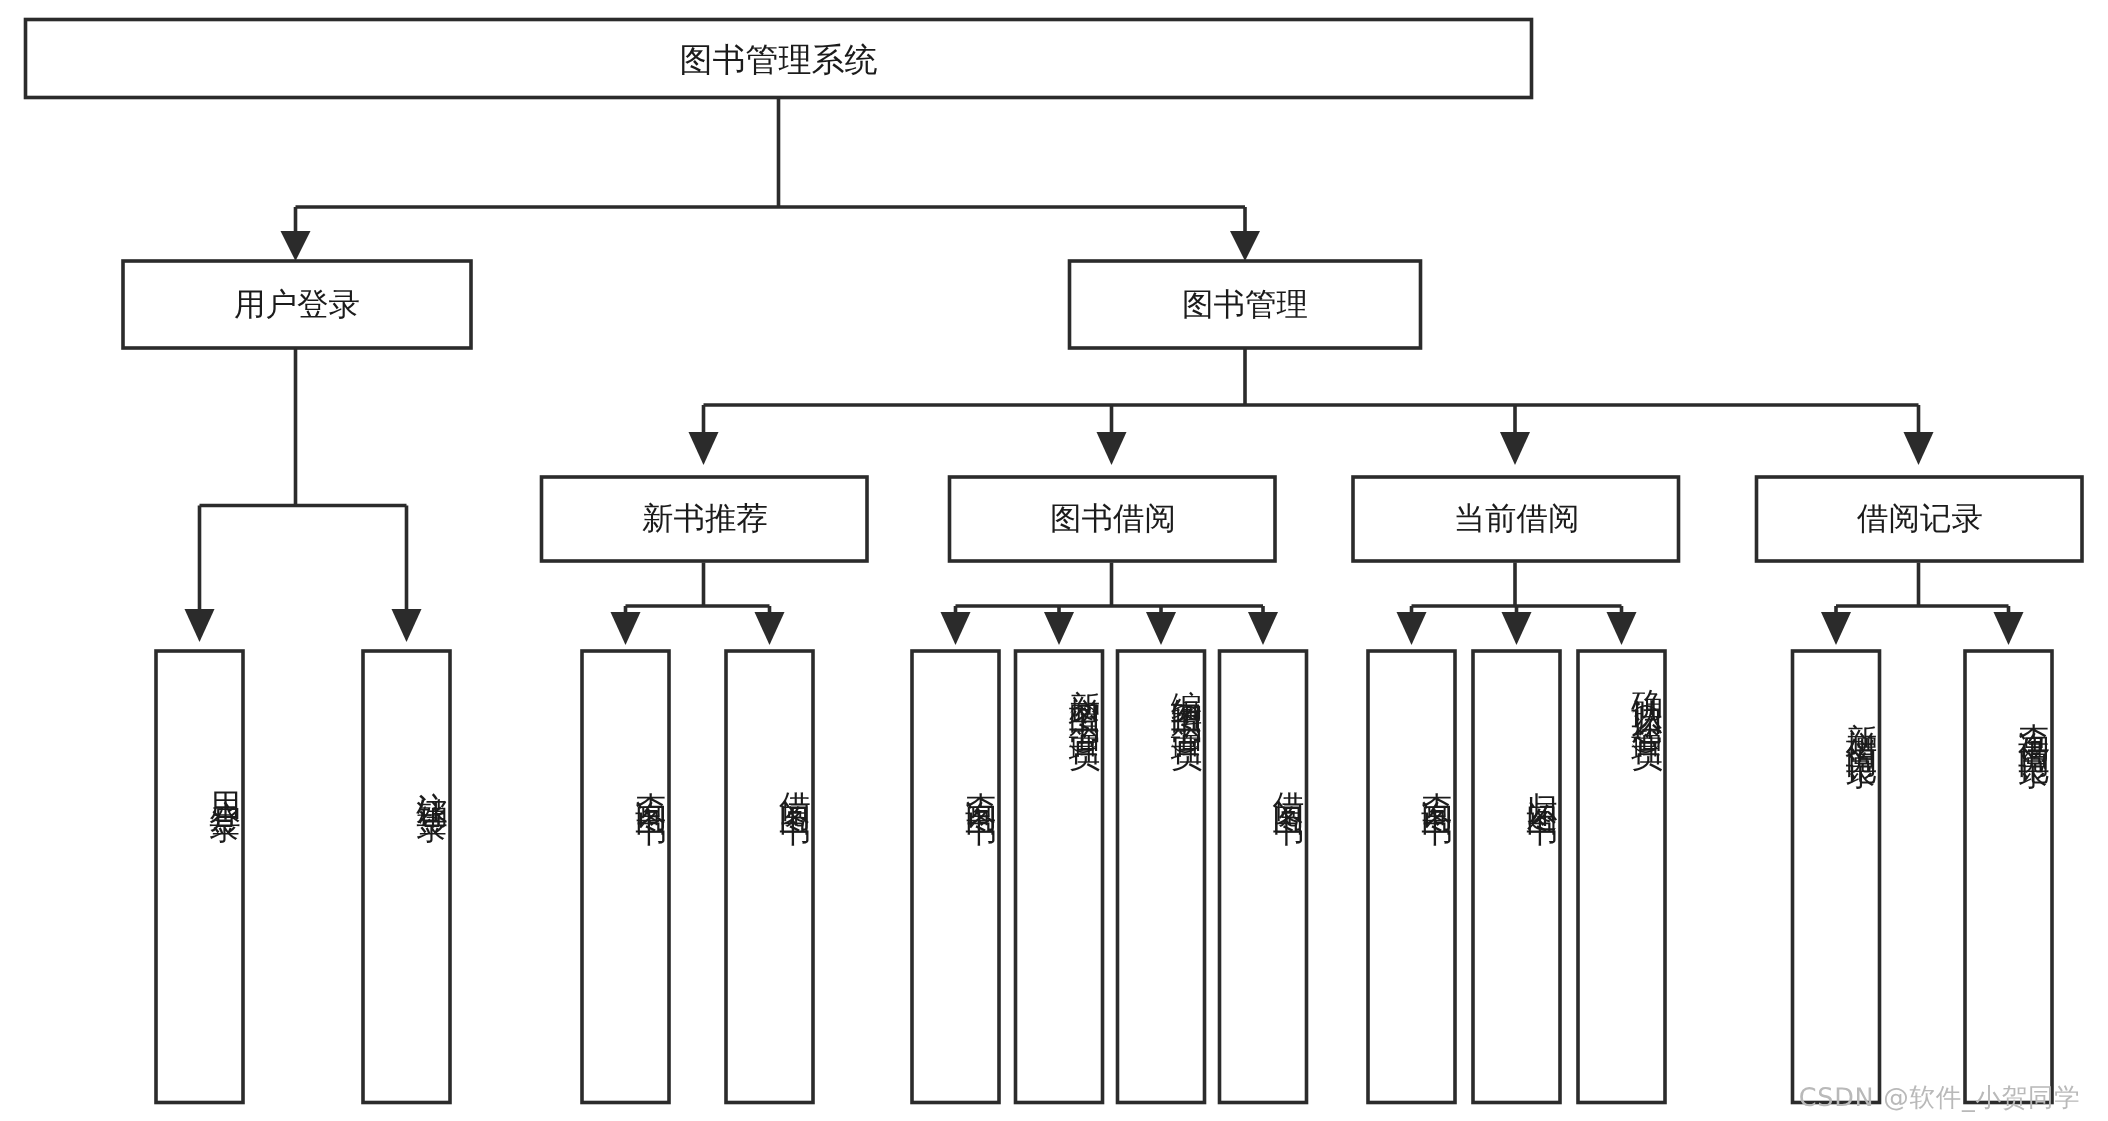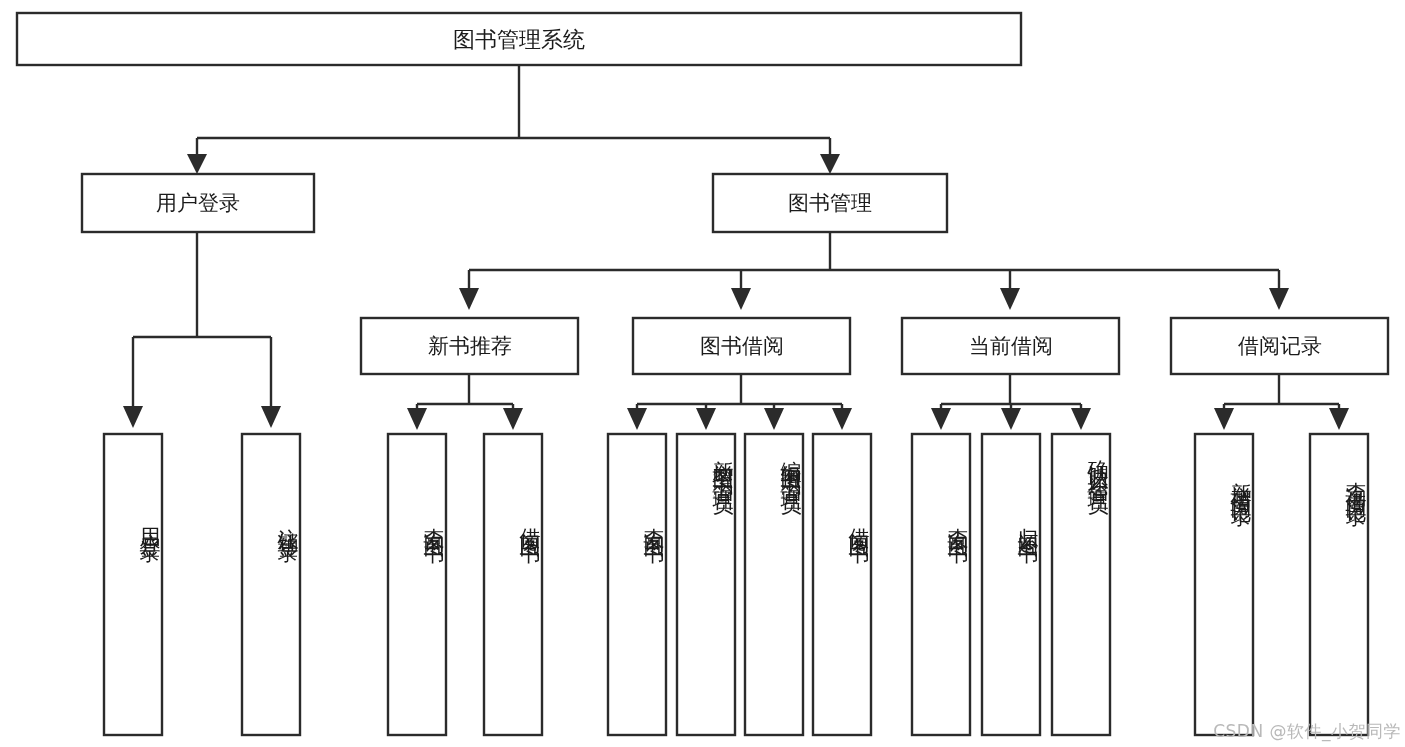--- a/index.html
+++ b/index.html
@@ -65,21 +65,21 @@
     font-size: 21px;
     line-height: 1;
     letter-spacing: 5px;
     color: #1b1b1b;
     white-space: nowrap;
     text-align: center;
     pointer-events: none;
   }
   .watermark {
     position: absolute;
-    right: 4px;
+    right: 18px;
     bottom: 4px;
     font-family: "DejaVu Sans", "Liberation Sans", sans-serif;
     font-size: 17px;
     color: #b9b9b9;
     letter-spacing: 0.5px;
     white-space: nowrap;
   }
 </style>
 </head>
 <body>

